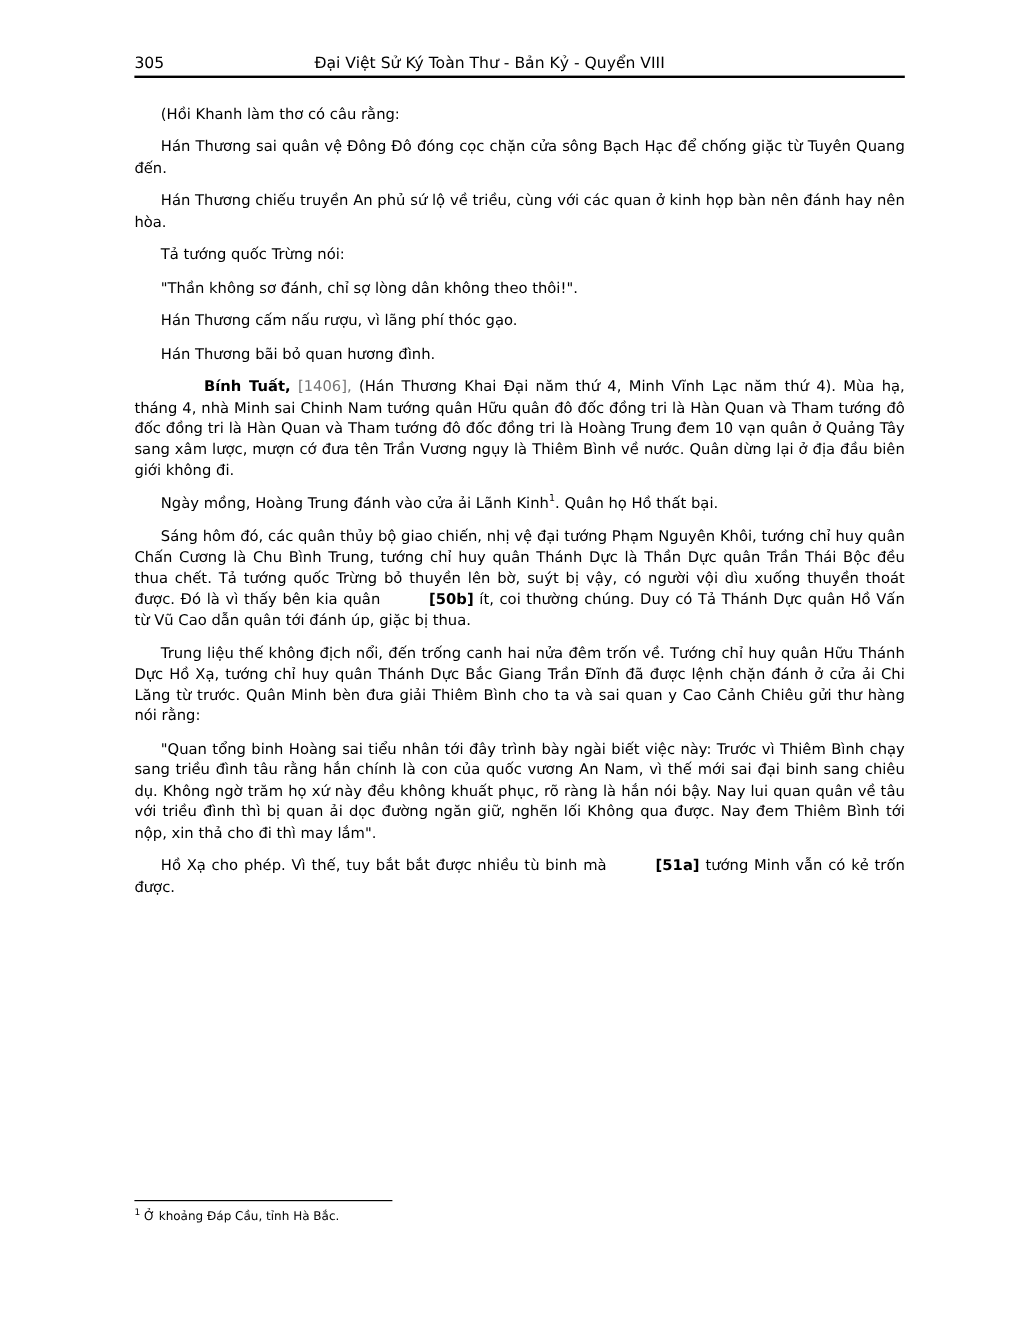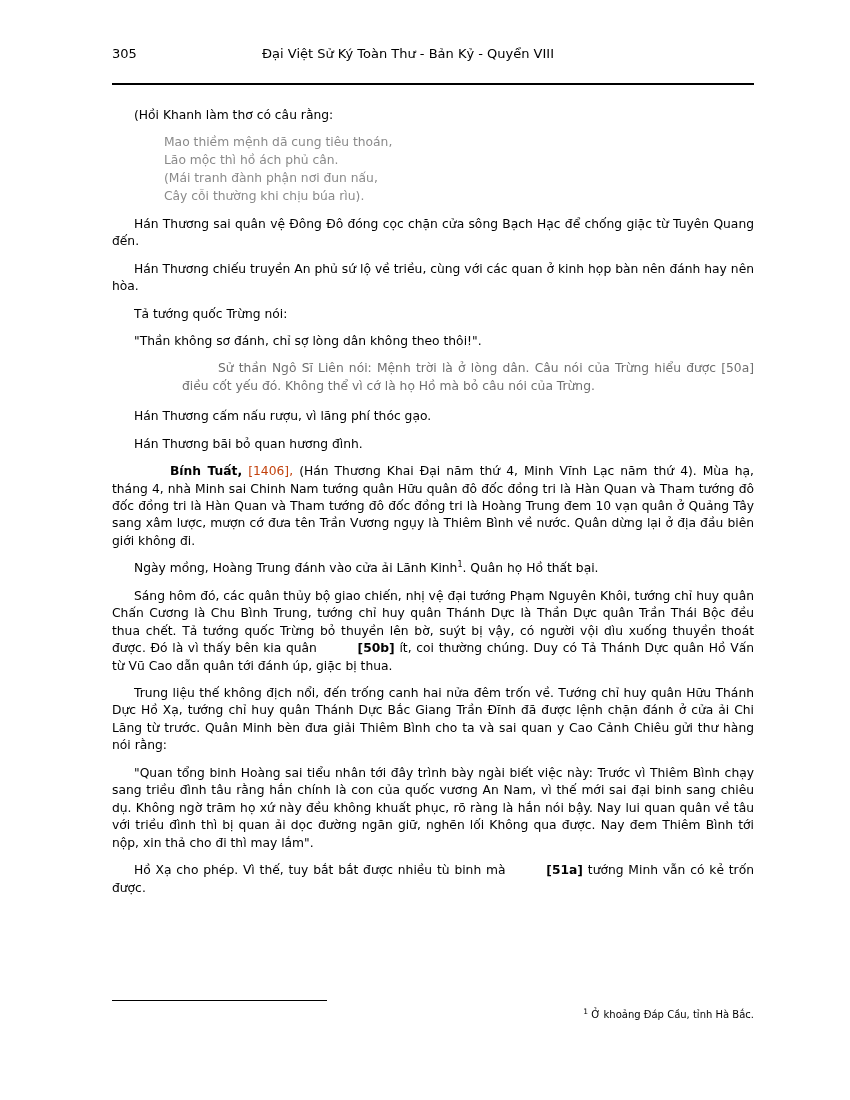--- a/index.html
+++ b/index.html
@@ -20,21 +20,21 @@
     left: 0; top: 0;
     width: 850px;
     height: 1100px;
     box-sizing: border-box;
     padding: 46px 96px 0 112px;
   }
   .header {
     display: flex;
     align-items: baseline;
     font-size: 12.5px;
-    padding-bottom: 22px;
+    padding-bottom: 2px;
   }
   .header .pageno {
     width: 150px;
     font-size: 13px;
     color: #000;
   }
   .header .title {
     flex: 1;
     font-size: 13px;
     margin-right: 110px;
@@ -66,71 +66,60 @@
     color: #6f6f6f;
     padding-left: 70px;
     margin: 0 0 12px 0;
     line-height: 1.45;
     text-align: justify;
   }
   .quote-commentary .lead {
     padding-left: 36px;
   }
   b, .bold { font-weight: bold; margin-left: 36px; }
-  .year-grey { color: #c2410c; }
+  .year-grey { color: #737373; }
   sup { font-size: 8px; vertical-align: super; line-height: 0; }
   .footnote-wrap {
     position: absolute;
     left: 112px;
     bottom: 78px;
     width: 642px;
   }
   .footnote-rule {
     width: 215px;
     border-bottom: 1px solid #000;
     margin-bottom: 7px;
   }
   .footnote {
     font-size: 10px;
     line-height: 1.4;
-    text-align: right;
   }
   .footnote sup { font-size: 7.5px; }
 </style>
 </head>
 <body>
 
 <div class="page">
 
   <div class="header">
     <div class="pageno">305</div>
     <div class="title">Đại Việt Sử Ký Toàn Thư - Bản Kỷ - Quyển VIII</div>
   </div>
   <div class="rule"></div>
 
   <div class="content">
 
     <p class="indent">(Hồi Khanh làm thơ có câu rằng:</p>
 
-    <div class="poem">
-      <div>Mao thiềm mệnh dã cung tiêu thoán,</div>
-      <div>Lão mộc thì hồ ách phủ cân.</div>
-      <div>(Mái tranh đành phận nơi đun nấu,</div>
-      <div>Cây cỗi thường khi chịu búa rìu).</div>
-    </div>
 
     <p class="indent">Hán Thương sai quân vệ Đông Đô đóng cọc chặn cửa sông Bạch Hạc để chống giặc từ Tuyên Quang đến.</p>
     <p class="indent">Hán Thương chiếu truyền An phủ sứ lộ về triều, cùng với các quan ở kinh họp bàn nên đánh hay nên hòa.</p>
     <p class="indent">Tả tướng quốc Trừng nói:</p>
     <p class="indent">"Thần không sơ đánh, chỉ sợ lòng dân không theo thôi!".</p>
 
-    <div class="quote-commentary">
-      <span class="lead">Sử thần Ngô Sĩ Liên nói: Mệnh trời là ở lòng dân. Câu nói của Trừng hiểu được</span>
-      <span>[50a] điều cốt yếu đó. Không thể vì cớ là họ Hồ  mà bỏ câu nói của Trừng.</span>
-    </div>
 
     <p class="indent">Hán Thương cấm nấu rượu, vì lãng phí thóc gạo.</p>
     <p class="indent">Hán Thương bãi bỏ quan hương đình.</p>
 
     <p class="indent">
       <b>Bính Tuất,</b>
       <span class="year-grey">[1406],</span>
       <span>(Hán Thương Khai Đại năm thứ 4, Minh Vĩnh Lạc năm thứ 4). Mùa hạ, tháng 4, nhà Minh sai Chinh Nam tướng quân Hữu quân đô đốc đồng tri là Hàn Quan và Tham tướng đô đốc đồng tri là Hàn Quan và Tham tướng đô đốc đồng tri là Hoàng Trung đem 10 vạn quân ở Quảng Tây sang xâm lược, mượn cớ đưa tên Trần Vương ngụy là Thiêm Bình về nước. Quân dừng lại ở địa đầu biên giới không đi.</span>
     </p>
 

